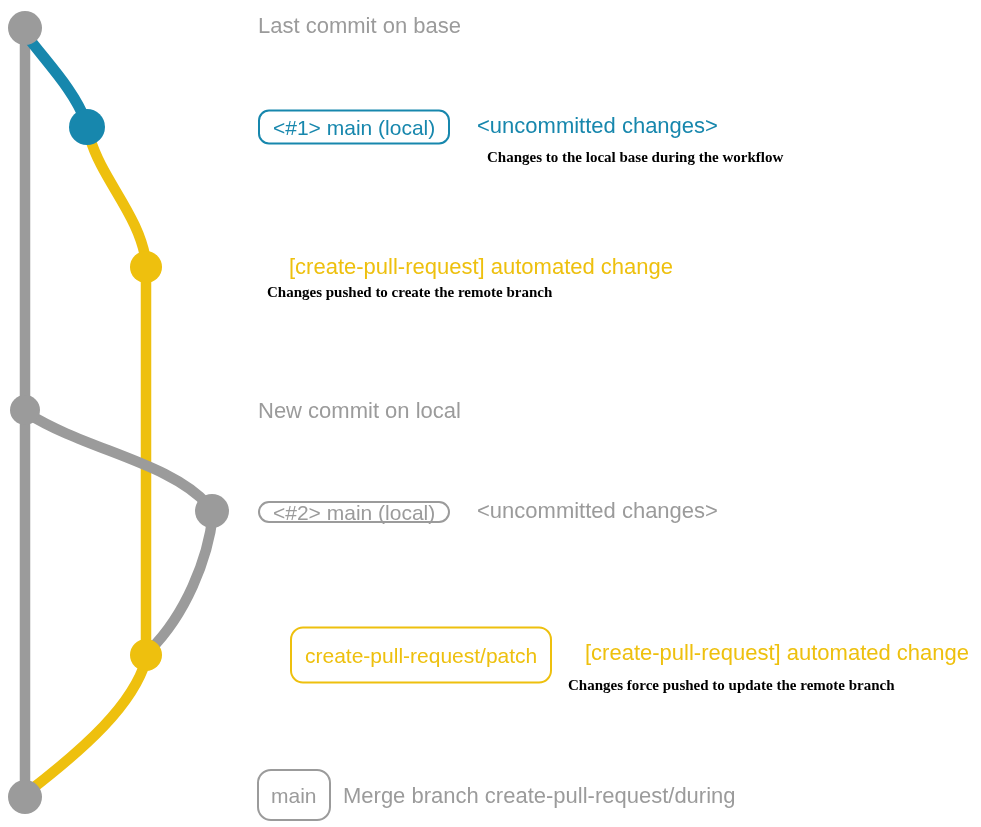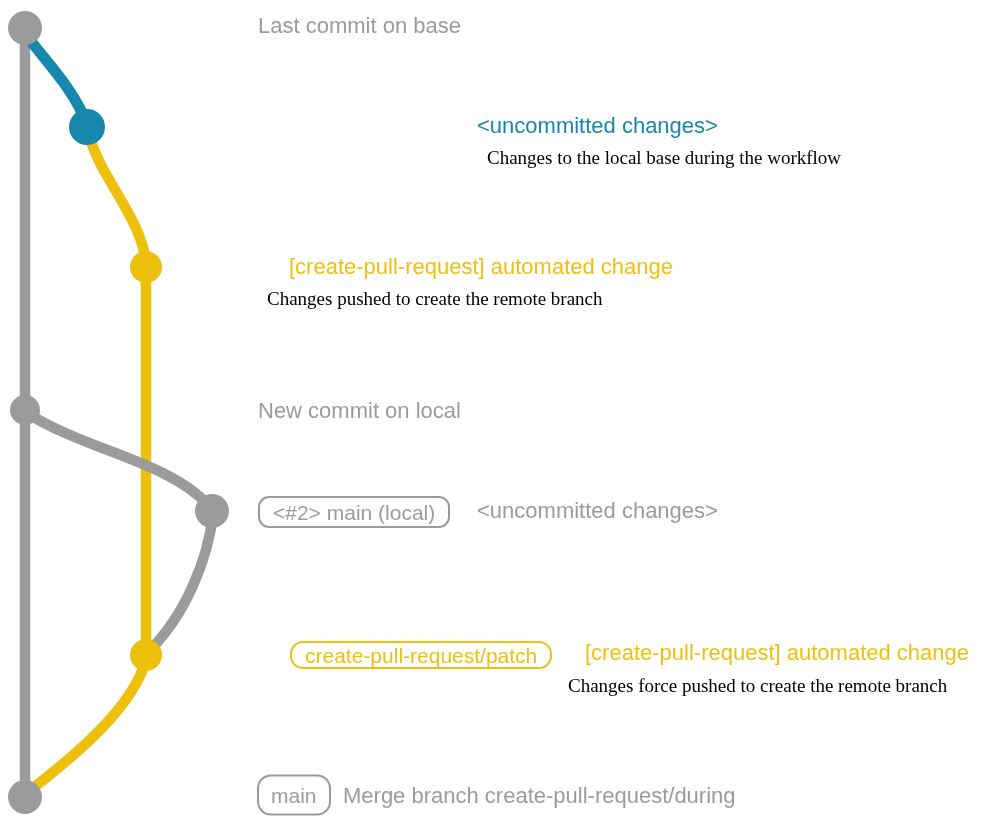--- a/index.html
+++ b/index.html
@@ -23,25 +23,26 @@
   .lbl {
     position: absolute;
     font-size: 22px;
     white-space: nowrap;
     transform: translateY(-50%);
     line-height: 1;
   }
   .desc {
     position: absolute;
     font-family: "Liberation Serif", serif;
-    font-size: 19px;
+    font-size: 15px;
     color: var(--c-text, #000);
     white-space: nowrap;
     transform: translateY(-50%);
     line-height: 1;
+    font-weight: bold;
   }
   .tag {
     position: absolute;
     display: inline-flex;
     align-items: center;
     justify-content: center;
     font-size: 21px;
     white-space: nowrap;
     transform: translateY(-50%);
     border: 2px solid;
@@ -86,31 +87,32 @@
     <circle cx="87" cy="127" r="18" class="fill-blue"></circle>
     <circle cx="146" cy="267" r="16" class="fill-yellow"></circle>
     <circle cx="25" cy="410" r="15" class="fill-gray"></circle>
     <circle cx="212" cy="511" r="17" class="fill-gray"></circle>
     <circle cx="146" cy="655" r="16" class="fill-yellow"></circle>
     <circle cx="25" cy="797" r="17" class="fill-gray"></circle>
   </svg>
 
   <div class="lbl c-gray" style="left:258px; top:26px;">Last commit on base</div>
 
+  <div class="tag c-blue b-blue" style="left:258px; top:127px; height:35px; border-radius:11px;">&lt;#1&gt; main (local)</div>
   <div class="lbl c-blue" style="left:477px; top:126px;">&lt;uncommitted changes&gt;</div>
   <div class="desc" style="left:487px; top:157px;">Changes to the local base during the workflow</div>
 
   <div class="lbl c-yellow" style="left:257px; top:267px;">[create-pull-request] automated change</div>
-  <div class="desc" style="left:267px; top:298px;">Changes pushed to create the remote branch</div>
+  <div class="desc" style="left:267px; top:292px;">Changes pushed to create the remote branch</div>
 
   <div class="lbl c-gray" style="left:258px; top:411px;">New commit on local</div>
 
-  <div class="tag c-gray b-gray" style="left:258px; top:512px; height:32px; border-radius:11px;">&lt;#2&gt; main (local)</div>
+  <div class="tag c-gray b-gray" style="left:258px; top:512px; height:22px; border-radius:11px;">&lt;#2&gt; main (local)</div>
   <div class="lbl c-gray" style="left:477px; top:511px;">&lt;uncommitted changes&gt;</div>
 
-  <div class="tag c-yellow b-yellow" style="left:258px; top:655px; height:28px; border-radius:13px;">create-pull-request/patch</div>
+  <div class="tag c-yellow b-yellow" style="left:258px; top:655px; height:57px; border-radius:13px;">create-pull-request/patch</div>
   <div class="lbl c-yellow" style="left:553px; top:653px;">[create-pull-request] automated change</div>
-  <div class="desc" style="left:568px; top:685px;">Changes force pushed to create the remote branch</div>
+  <div class="desc" style="left:568px; top:685px;">Changes force pushed to update the remote branch</div>
 
-  <div class="tag c-gray b-gray" style="left:257px; top:795px; height:41px; border-radius:14px; padding:0 12px;">main</div>
+  <div class="tag c-gray b-gray" style="left:257px; top:795px; height:52px; border-radius:14px; padding:0 12px;">main</div>
   <div class="lbl c-gray" style="left:343px; top:796px;">Merge branch create-pull-request/during</div>
 
 </div>
 
 </body></html>

